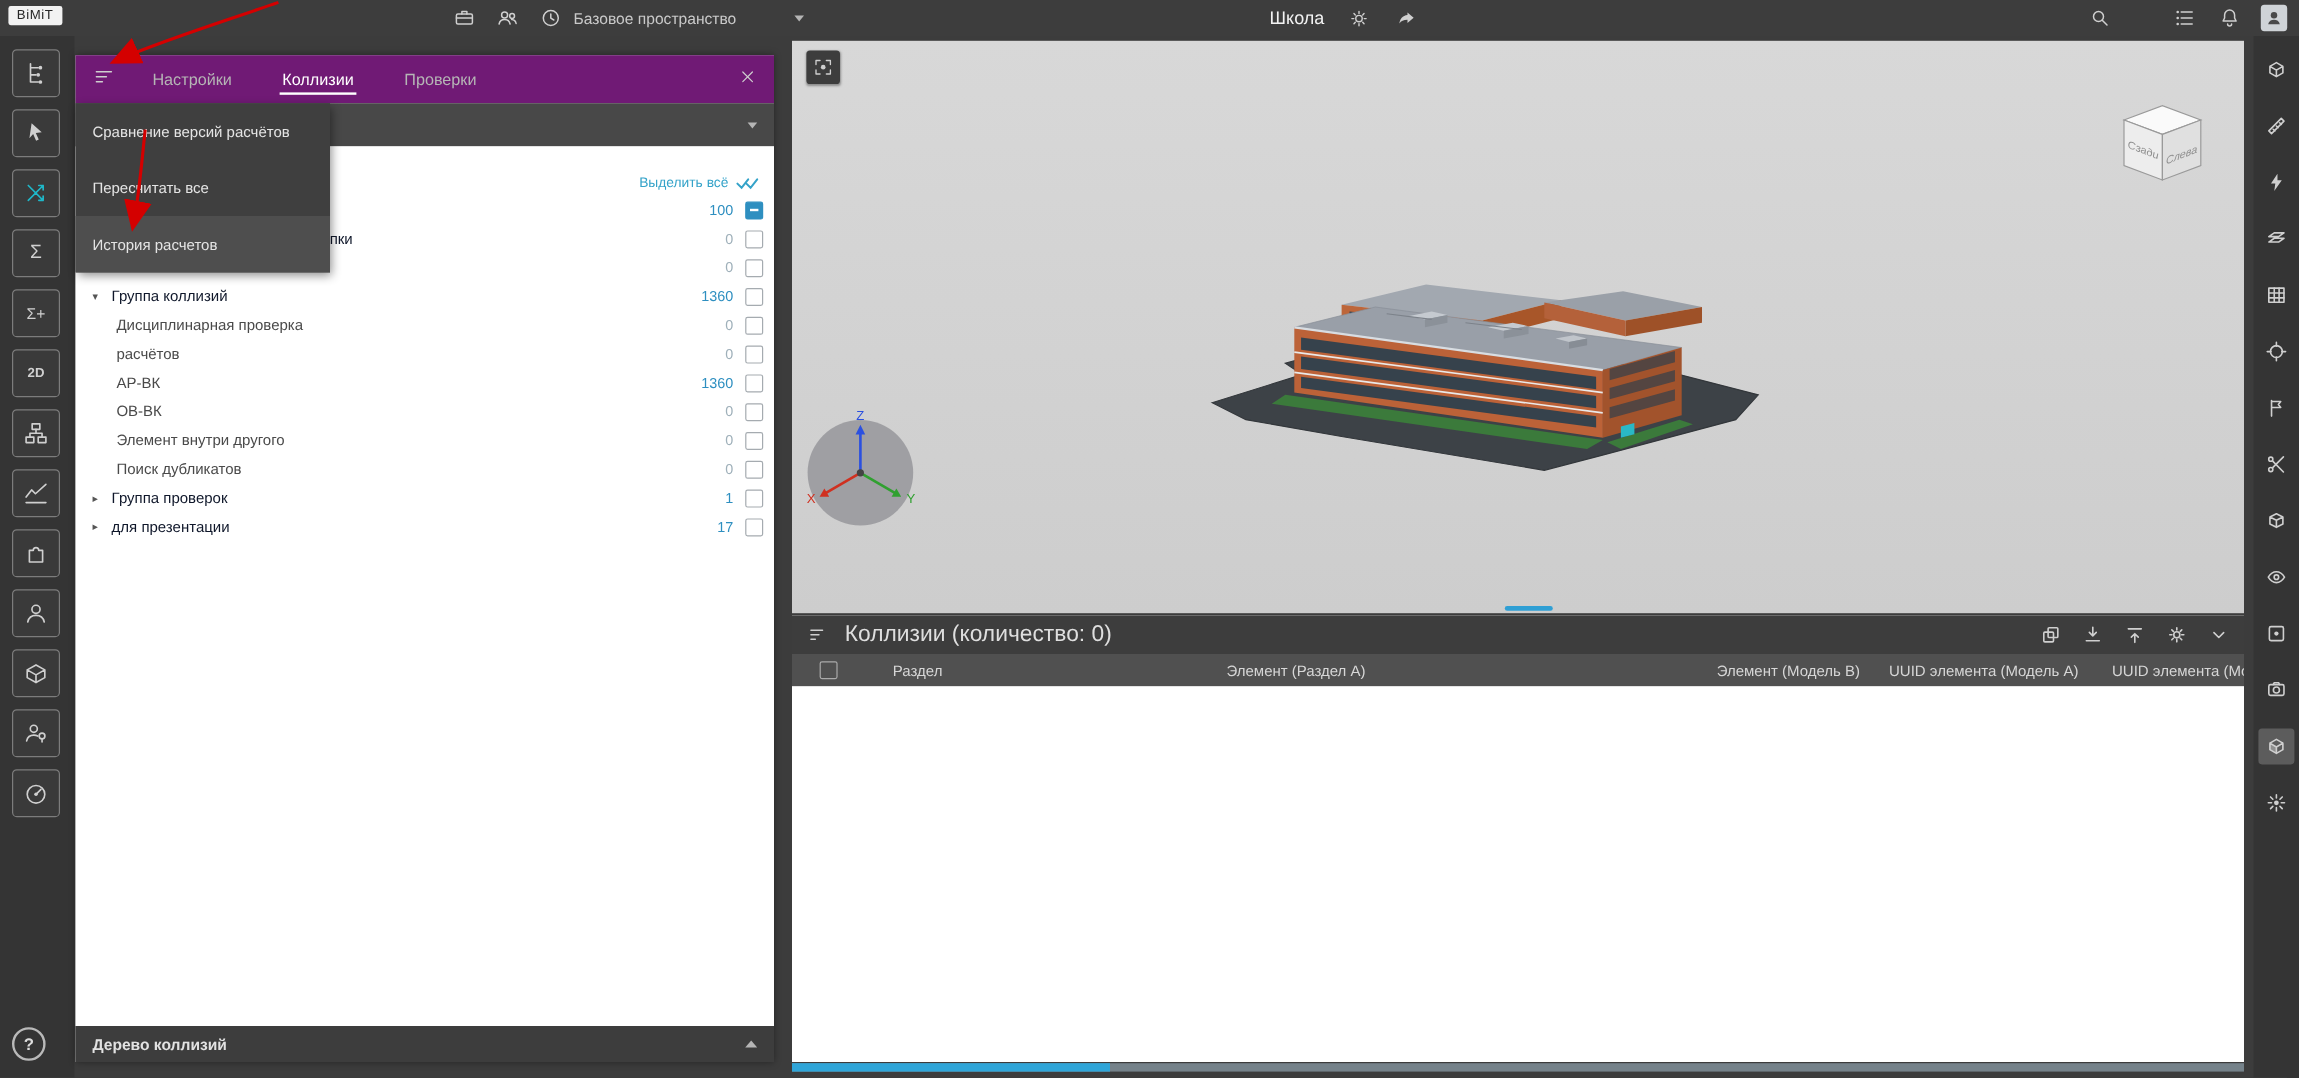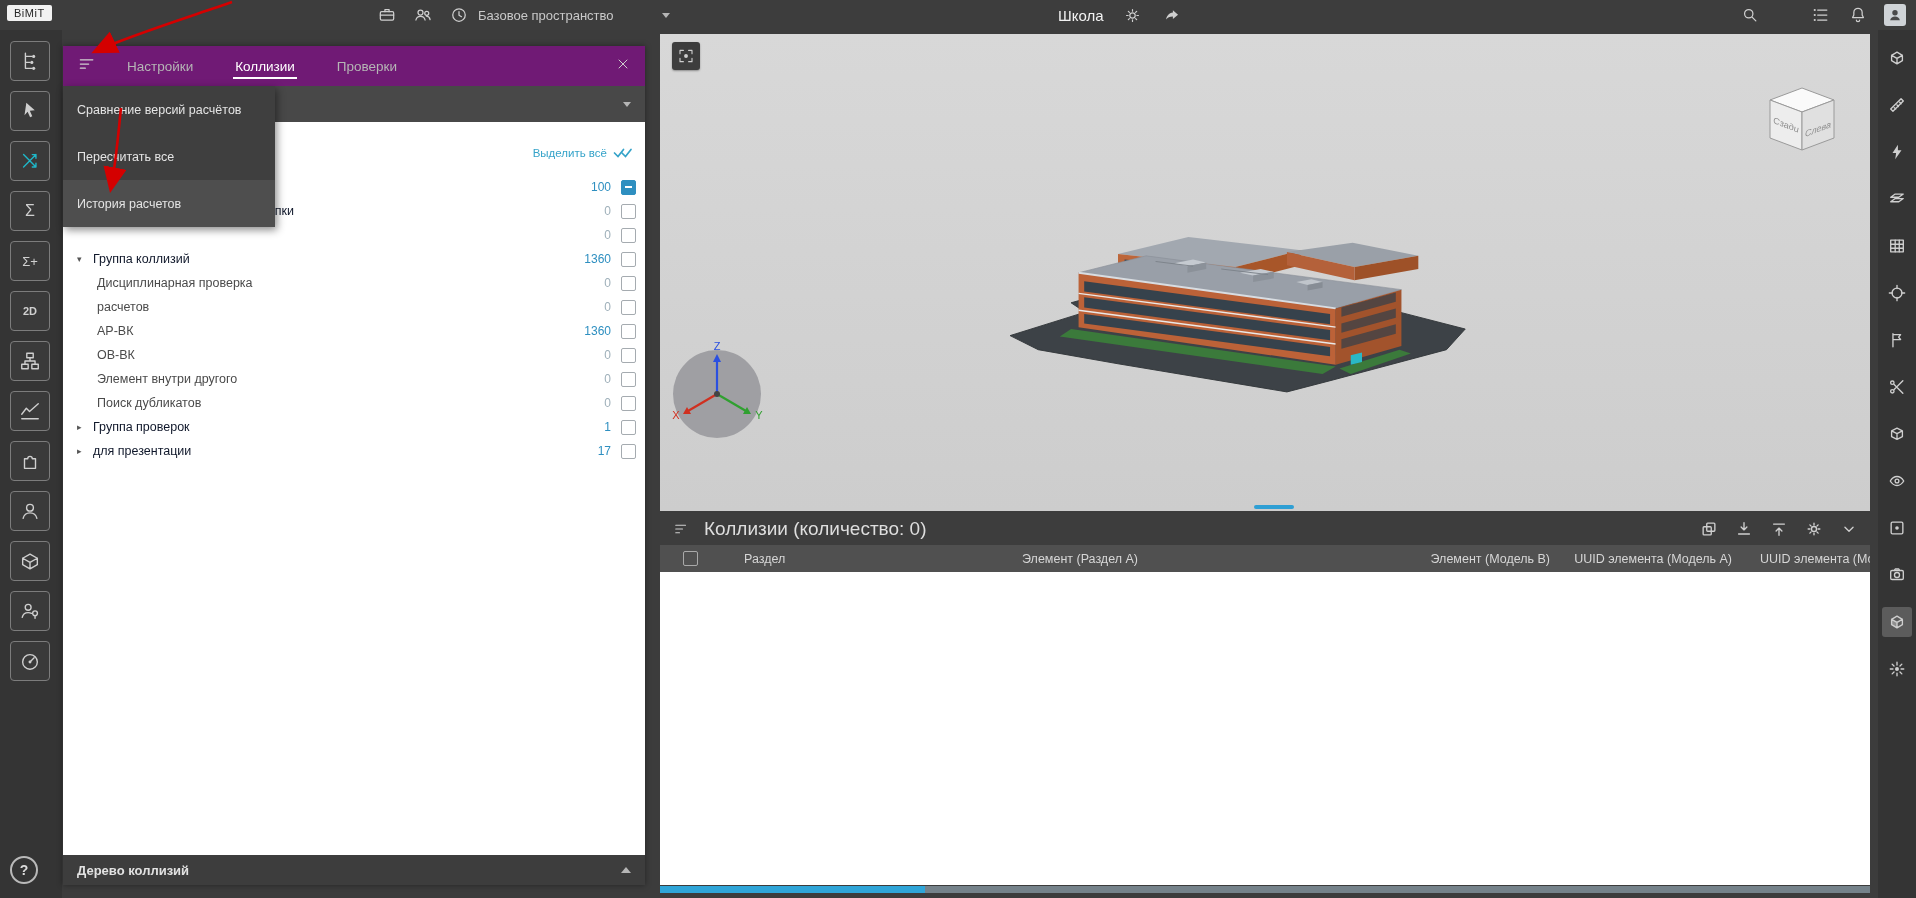--- a/index.html
+++ b/index.html
@@ -43,21 +43,21 @@
   .panel-header{flex:0 0 40px;background:#701a75;display:flex;align-items:center}
   .ph-menu{margin-left:10px;cursor:pointer;padding:4px}
   .panel-tabs{display:flex;gap:42px;margin-left:26px}
   .tab{color:#b5b5b5;font-size:13.5px;height:40px;display:flex;align-items:center;cursor:pointer;position:relative}
   .tab.active{color:#fff}
   .tab.active::after{content:"";position:absolute;left:-2px;right:-2px;bottom:7px;height:2px;background:#fff}
   .panel-close{margin-left:auto;margin-right:14px;cursor:pointer}
   .group-bar{flex:0 0 36px;background:#484848;display:flex;align-items:center;justify-content:flex-end;padding-right:14px;cursor:pointer}
   .panel-content{flex:1;background:#fff;position:relative;overflow:hidden}
   .select-all{display:flex;justify-content:flex-end;align-items:center;gap:6px;padding:24px 12px 2px;color:#35a3c9;font-size:11.5px;cursor:pointer}
-  .tree{margin-top:14px}
+  .tree{margin-top:2px}
   .tree-row{display:flex;align-items:center;height:24px;padding:0 9px 0 14px;font-size:12.5px;color:#4a4a4a;cursor:pointer}
   .tree-row .arr{width:16px;font-size:9px;color:#555;flex:0 0 16px}
   .tree-row .arr.open::before{content:"▾"}
   .tree-row .arr.closed::before{content:"▸"}
   .tree-row .lbl{white-space:nowrap}
   .tree-row.bold .lbl{font-weight:normal;color:#0f172a}
   .tree-row.child{padding-left:34px}
   .tree-row.offset .lbl{margin-left:168px}
   .cnt{margin-left:auto;font-size:12px}
   .cnt.b{color:#2e8fc0}
@@ -513,21 +513,21 @@
         <span class="lbl">Группа коллизий</span>
         <span class="cnt b">1360</span>
         <span class="cb"></span>
       </div>
       <div class="tree-row child">
         <span class="lbl">Дисциплинарная проверка</span>
         <span class="cnt g">0</span>
         <span class="cb"></span>
       </div>
       <div class="tree-row child">
-        <span class="lbl">расчетов</span>
+        <span class="lbl">расчётов</span>
         <span class="cnt g">0</span>
         <span class="cb"></span>
       </div>
       <div class="tree-row child">
         <span class="lbl">АР-ВК</span>
         <span class="cnt b">1360</span>
         <span class="cb"></span>
       </div>
       <div class="tree-row child">
         <span class="lbl">ОВ-ВК</span>

